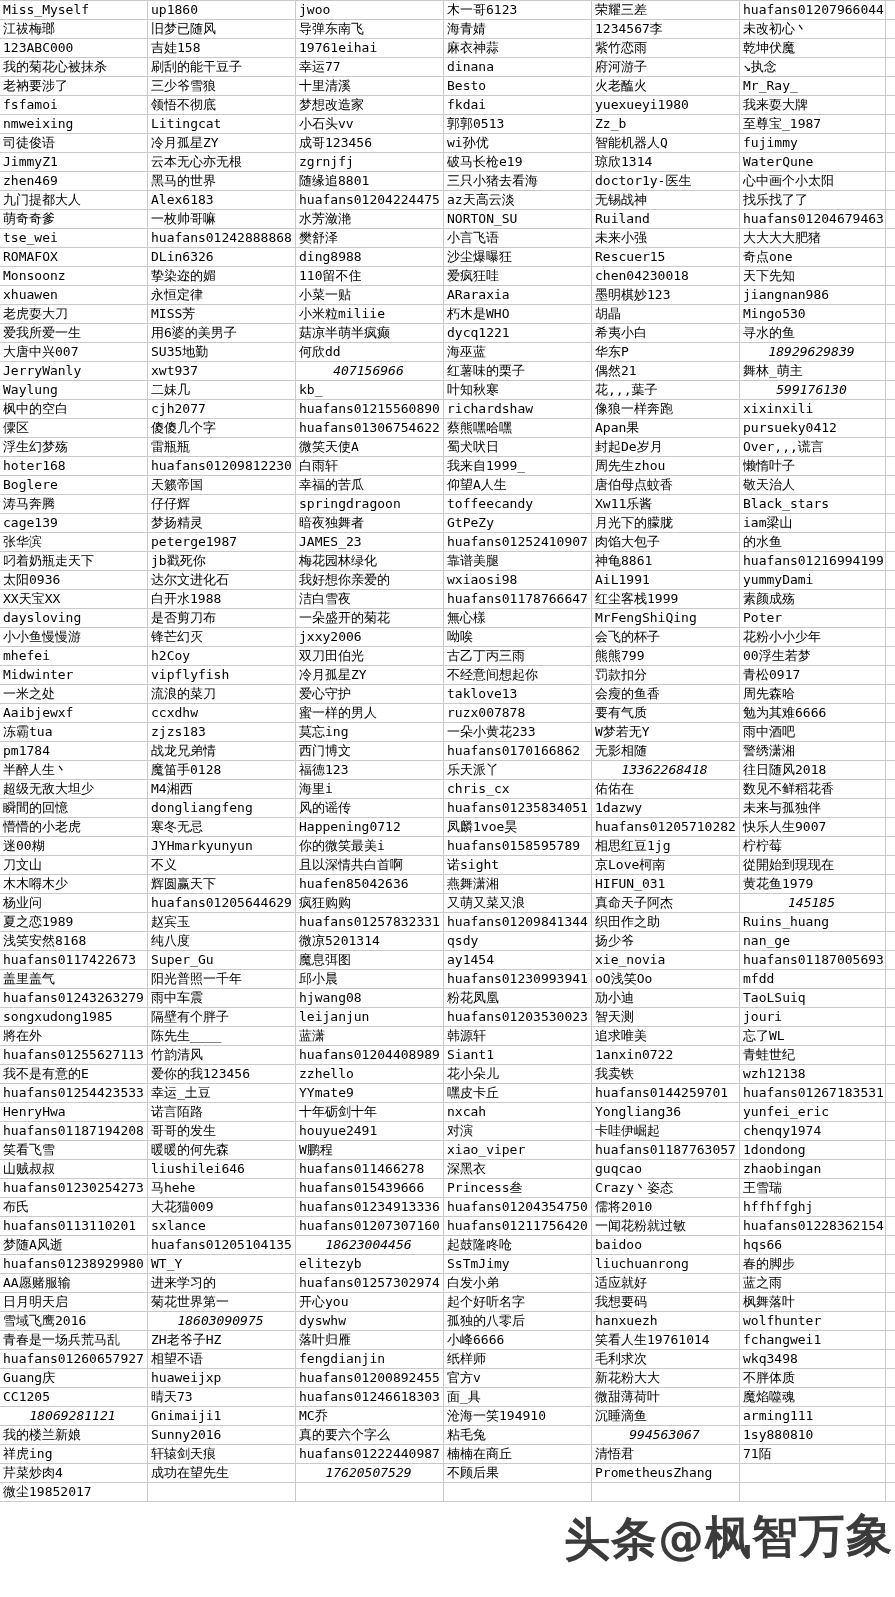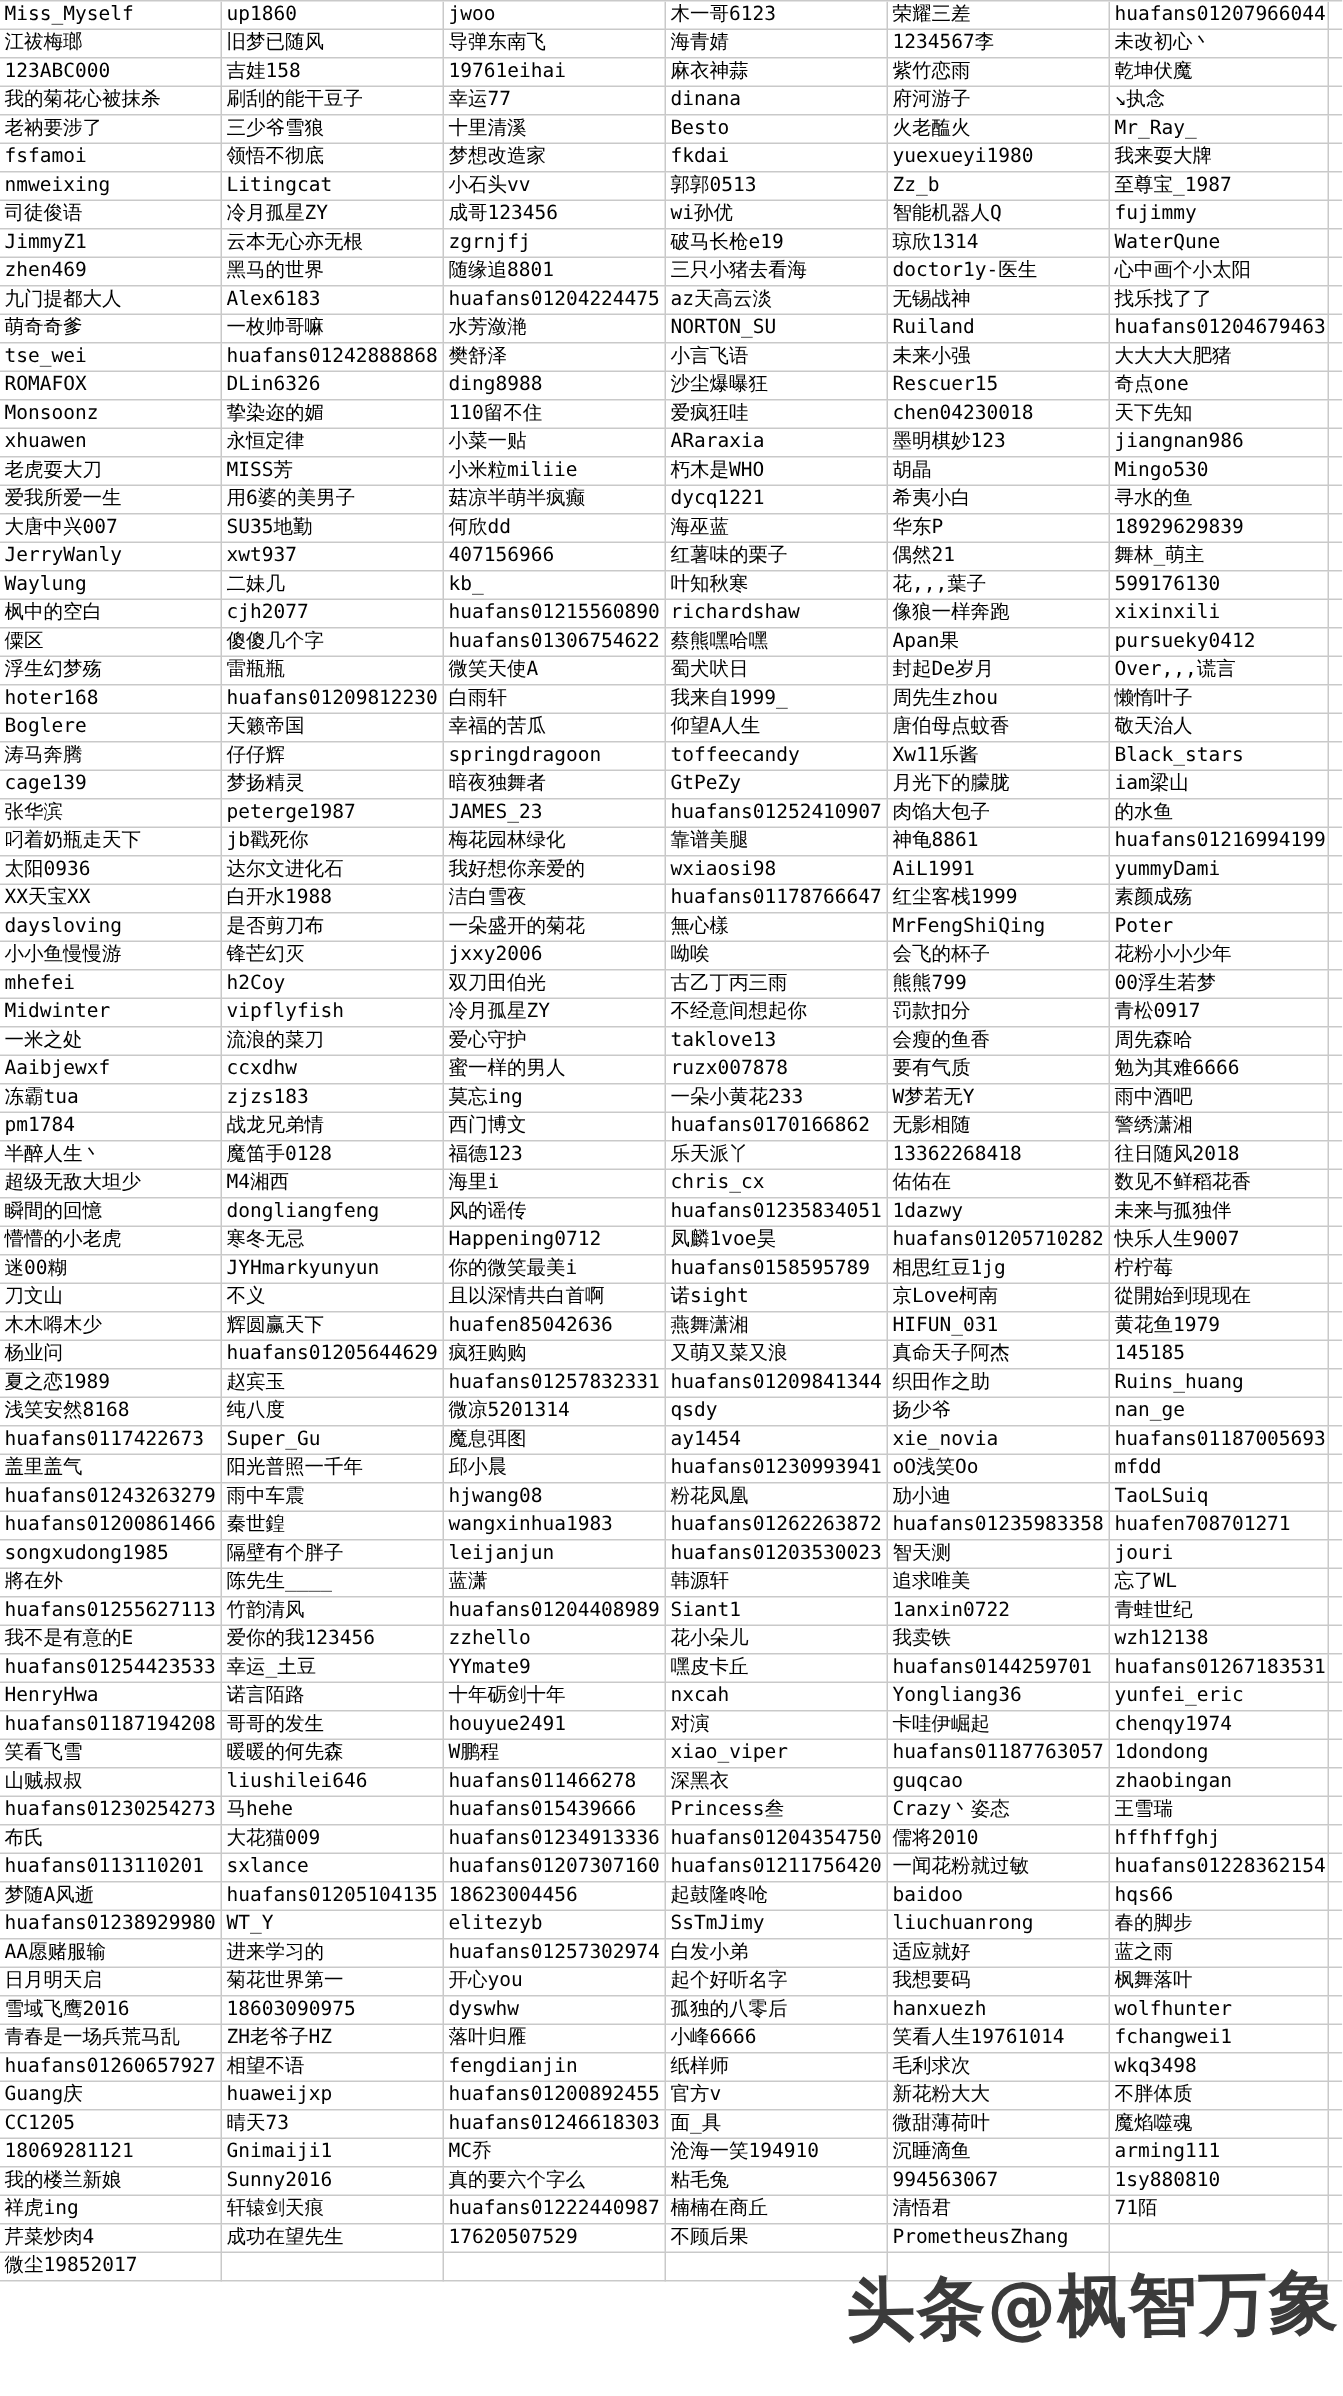--- a/index.html
+++ b/index.html
@@ -20,21 +20,21 @@
   .cell {
     box-sizing: border-box;
     border-right: 1px solid #c9c9c9;
     border-bottom: 1px solid #c9c9c9;
     height: 19px;
     line-height: 18px;
     padding: 0 3px 0 3px;
     white-space: nowrap;
     overflow: hidden;
   }
-  .cell.num { text-align: left; padding-right: 5px; }
+  .cell.num { text-align: center; padding-right: 5px; font-style: italic; }
   .c0, .c1, .c2, .c3, .c4 { width: 148px; }
   .c5 { width: 146px; }
   .c6 { width: 9px; border-right: none; }
   #watermark {
     position: absolute;
     right: 2px;
     bottom: 28px;
     font-family: "DejaVu Sans", "Liberation Sans", sans-serif;
     font-size: 46px;
     font-weight: bold;
@@ -521,29 +521,20 @@
       <div class="row">
         <div class="cell c0">huafans01243263279</div>
         <div class="cell c1">雨中车震</div>
         <div class="cell c2">hjwang08</div>
         <div class="cell c3">粉花凤凰</div>
         <div class="cell c4">劢小迪</div>
         <div class="cell c5">TaoLSuiq</div>
         <div class="cell c6"></div>
       </div>
       <div class="row">
-        <div class="cell c0">huafans01200861466</div>
-        <div class="cell c1">秦世鍠</div>
-        <div class="cell c2">wangxinhua1983</div>
-        <div class="cell c3">huafans01262263872</div>
-        <div class="cell c4">huafans01235983358</div>
-        <div class="cell c5">huafen708701271</div>
-        <div class="cell c6"></div>
-      </div>
-      <div class="row">
         <div class="cell c0">songxudong1985</div>
         <div class="cell c1">隔壁有个胖子</div>
         <div class="cell c2">leijanjun</div>
         <div class="cell c3">huafans01203530023</div>
         <div class="cell c4">智天测</div>
         <div class="cell c5">jouri</div>
         <div class="cell c6"></div>
       </div>
       <div class="row">
         <div class="cell c0">將在外</div>

